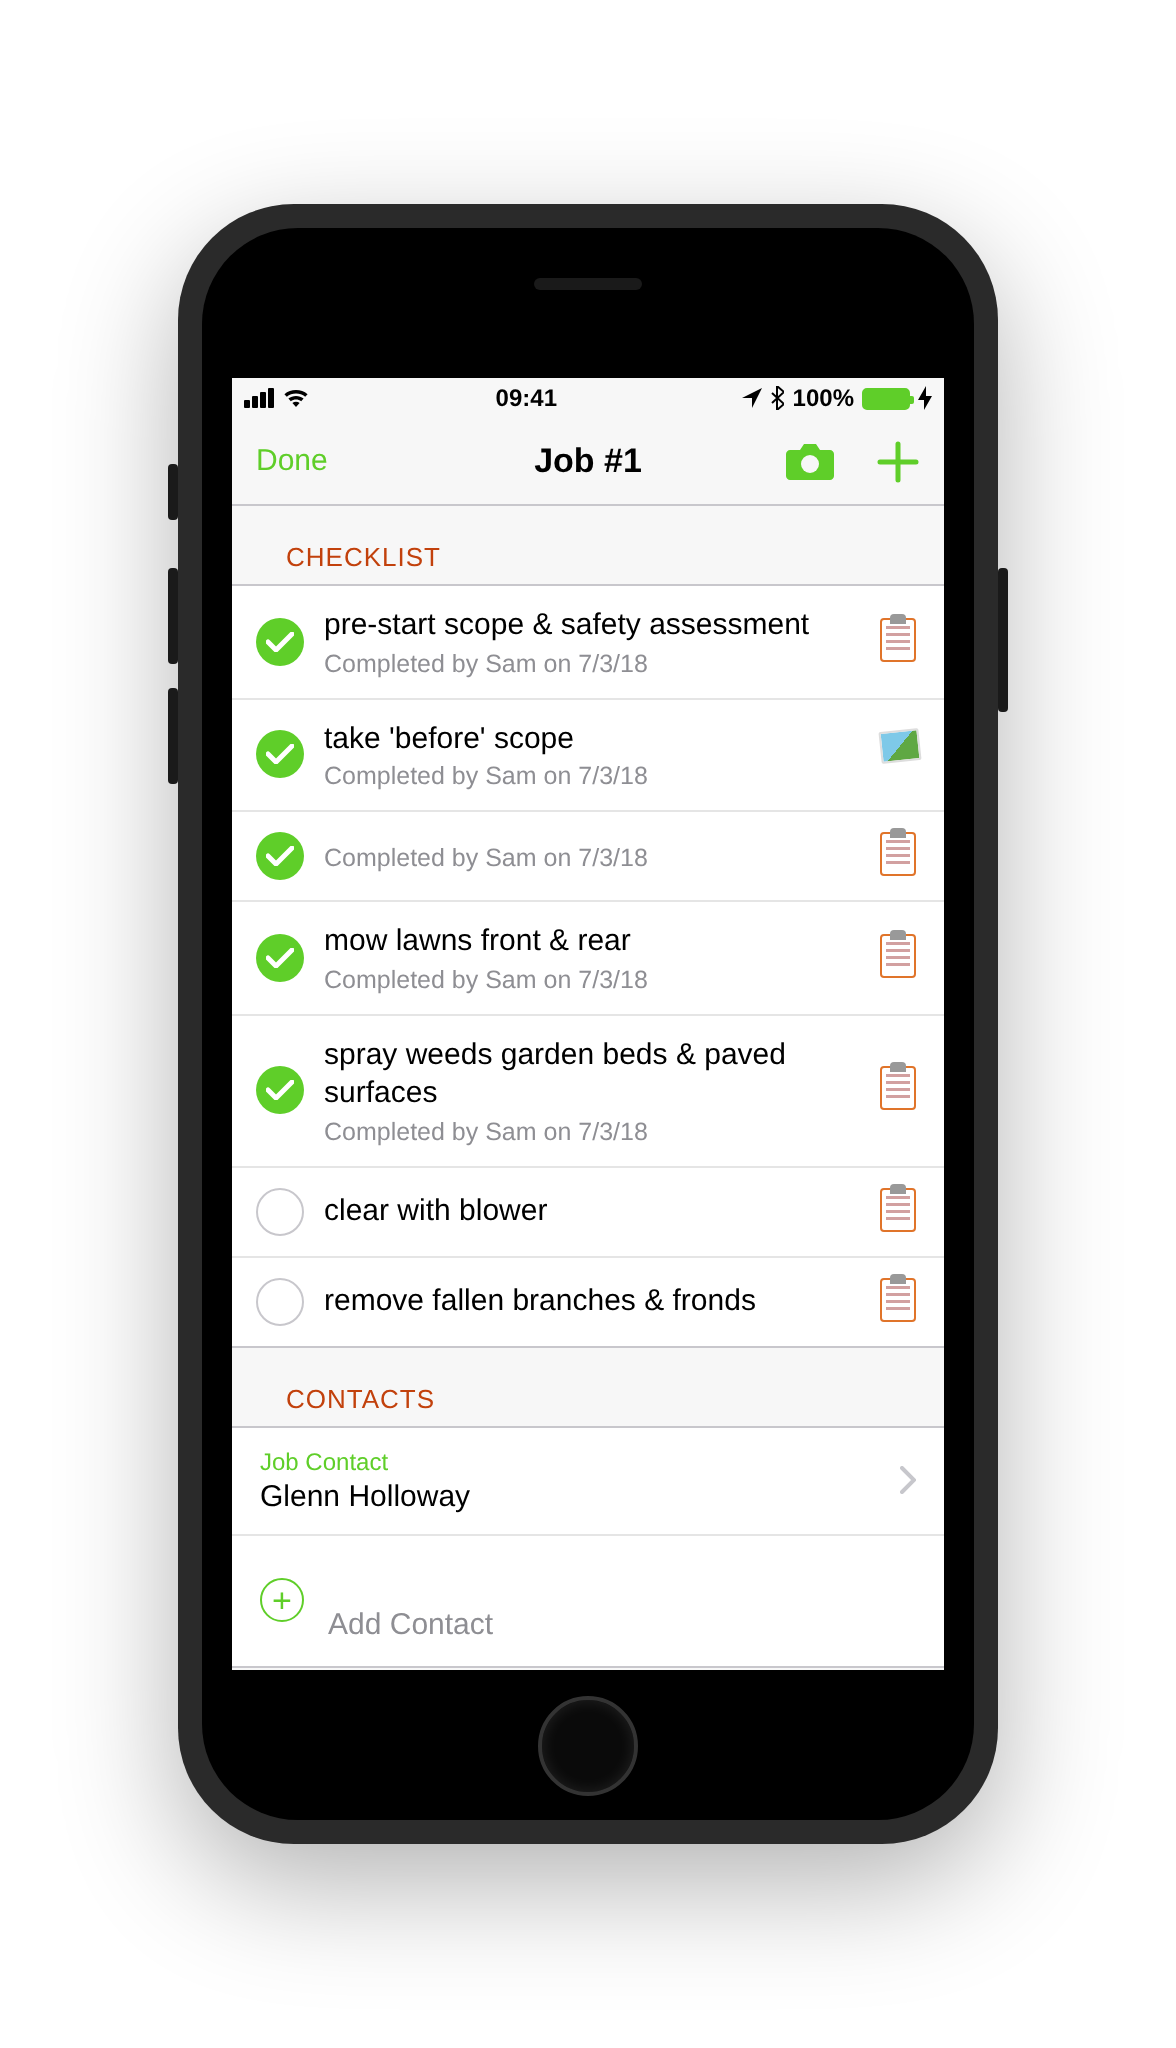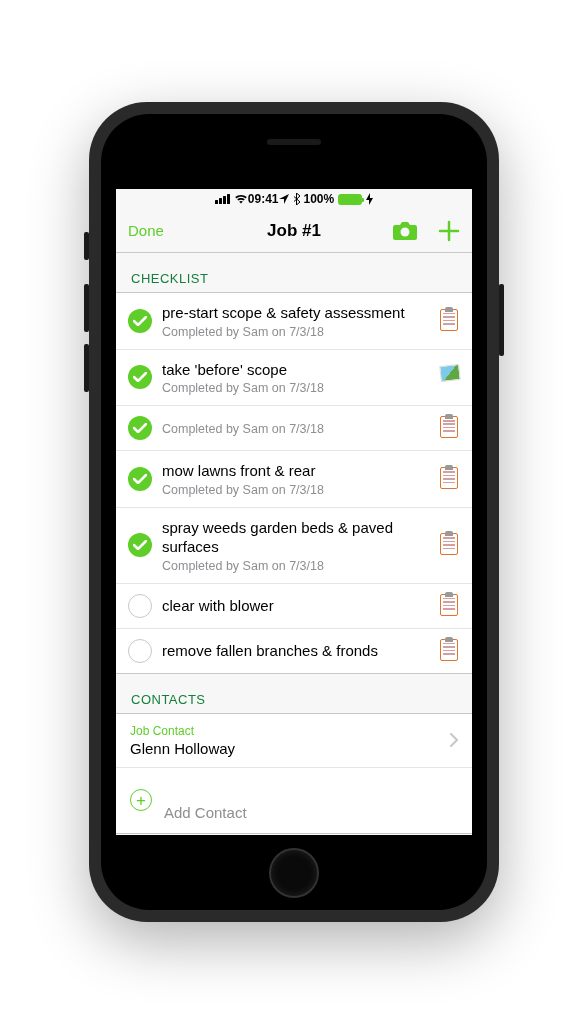--- a/index.html
+++ b/index.html
@@ -69,21 +69,21 @@
       border: 2px solid #333;
       box-shadow: inset 0 0 8px rgba(255,255,255,0.1);
     }
 
     
     .status-bar {
       height: 20px;
       background: #f7f7f7;
       display: flex;
       align-items: center;
-      justify-content: center;
+      justify-content: space-between;
       padding: 0 6px;
       font-size: 12px;
       font-weight: 600;
       color: #000;
     }
     .status-left, .status-right {
       display: flex;
       align-items: center;
       gap: 4px;
     }
@@ -113,23 +113,24 @@
       display: flex;
       align-items: center;
       gap: 20px;
     }
     .nav-right svg { cursor: pointer; }
 
     
     .section-header {
       padding: 18px 15px 6px;
       font-size: 13px;
-      color: #15803d;
+      color: #c2410c;
       text-transform: uppercase;
       letter-spacing: 0.5px;
+      margin-left: 12px;
     }
     .list {
       background: #fff;
       border-top: 0.5px solid #c8c7cc;
       border-bottom: 0.5px solid #c8c7cc;
     }
     .checklist-item {
       display: flex;
       align-items: center;
       padding: 10px 12px;

